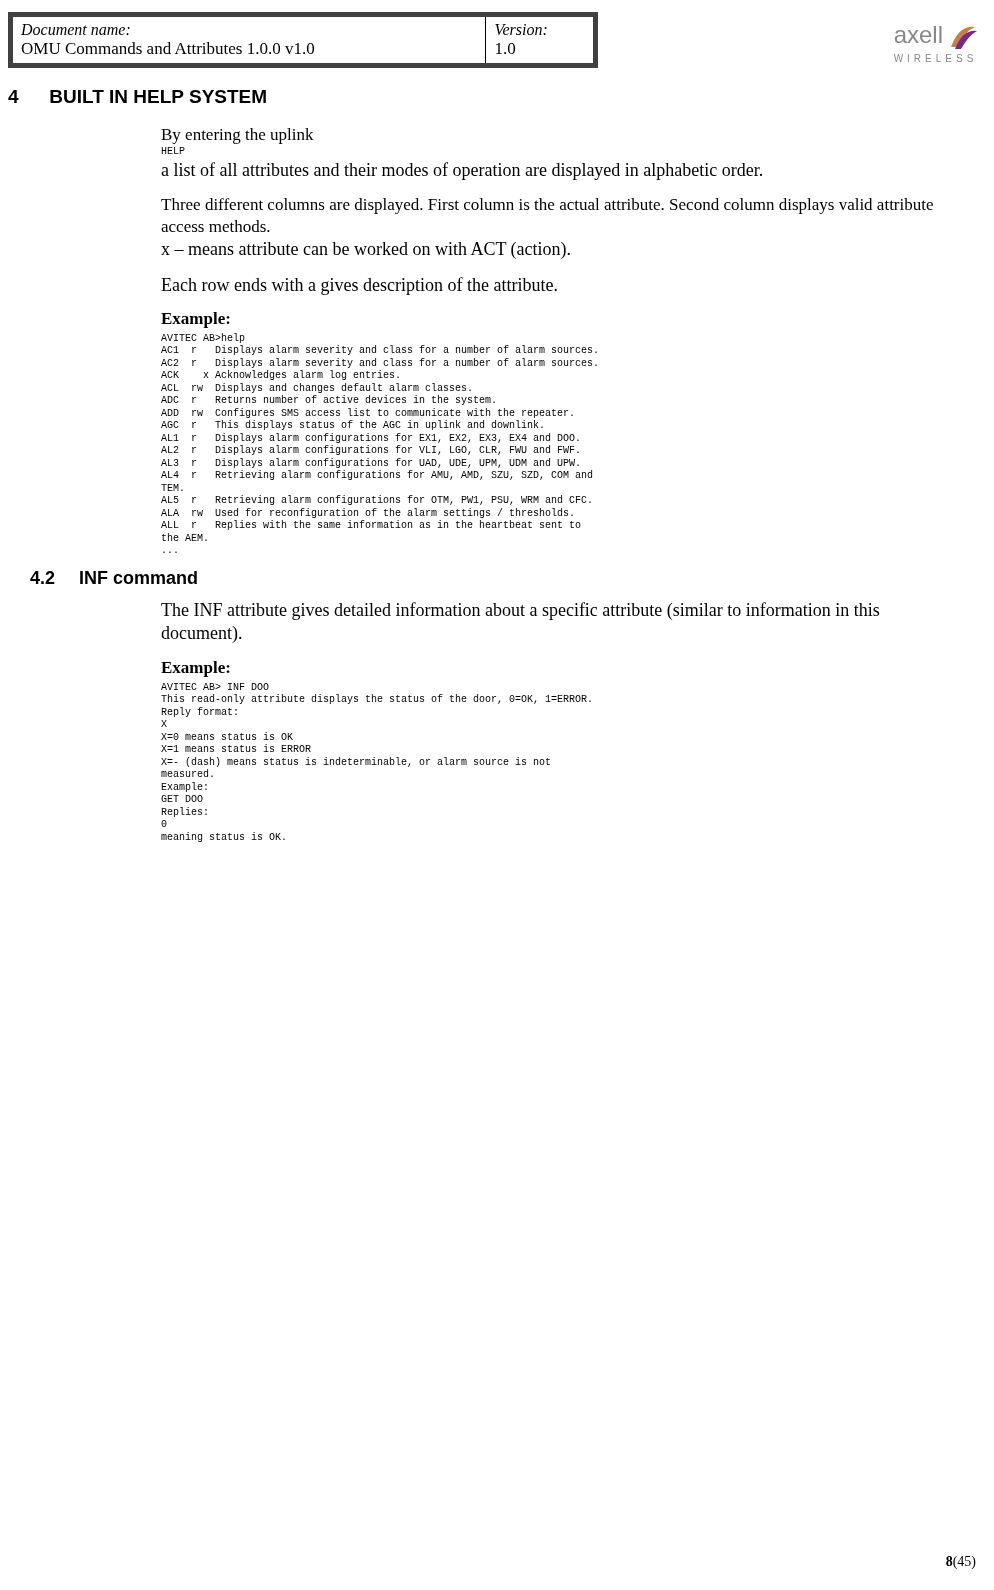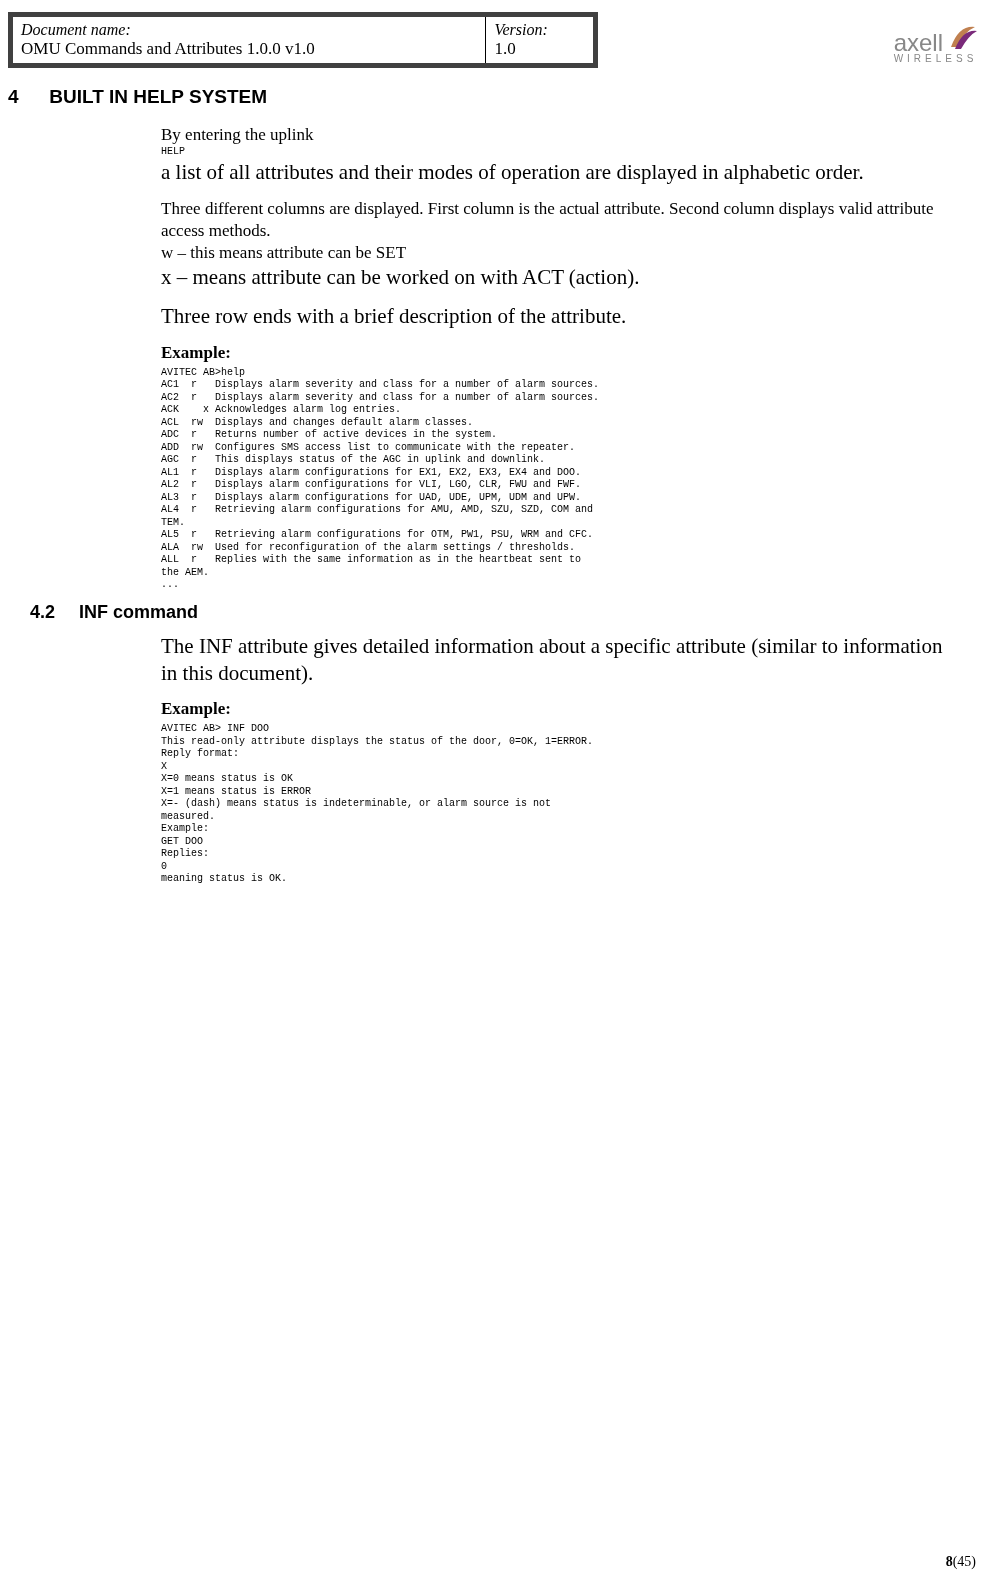--- a/index.html
+++ b/index.html
@@ -90,21 +90,21 @@
     }
     .h2-num {
       display: inline-block;
       width: 44px;
     }
     .body-indent {
       margin-left: 153px;
       margin-right: 15px;
     }
     .para {
-      font-size: 21px;
+      font-size: 18px;
       margin-bottom: 12px;
       line-height: 1.3;
     }
     .para-tight {
       font-size: 17px;
       line-height: 1.3;
     }
     .mono {
       font-family: "Courier New", Courier, monospace;
       font-size: 10px;
@@ -140,21 +140,21 @@
     <td class="header-right">
       <div class="header-label">Version:</div>
       <div class="header-value">1.0</div>
     </td>
   </tr>
 </tbody>
   </table>
 
 <div class="logo">
   <div>
-    <div style="display:flex;align-items:flex-end;">
+    <div style="display:flex;align-items:flex-start;">
       <span class="logo-text">axell</span>
       <span class="logo-swoosh">
         <svg width="32" height="32" viewBox="0 0 32 32">
           <path d="M 4 26 Q 12 4 28 6 Q 18 10 10 26 Z" fill="#c08050"></path>
           <path d="M 8 28 Q 16 8 30 10 Q 22 14 14 28 Z" fill="#7a2a7a"></path>
         </svg>
       </span>
     </div>
     <div class="logo-subtext">WIRELESS</div>
   </div>
@@ -167,24 +167,23 @@
     <span>BUILT IN HELP SYSTEM</span>
   </div>
 
 
   <div class="body-indent">
     <div class="para-tight">By entering the uplink</div>
     <div class="mono">HELP</div>
     <div class="para">a list of all attributes and their modes of operation are displayed in alphabetic order.</div>
 
     <div class="para-tight">Three different columns are displayed. First column is the actual attribute. Second column displays valid attribute access methods.</div>
-    <div class="para-tight">w – this means attribute can be SET</div>
     <div class="para">x – means attribute can be worked on with ACT (action).</div>
 
-    <div class="para">Three row ends with a brief description of the attribute.</div>
+    <div class="para">Each row ends with a gives description of the attribute.</div>
 
     <div class="example-label">Example:</div>
     <div class="mono">AVITEC AB&gt;help
 AC1  r   Displays alarm severity and class for a number of alarm sources.
 AC2  r   Displays alarm severity and class for a number of alarm sources.
 ACK    x Acknowledges alarm log entries.
 ACL  rw  Displays and changes default alarm classes.
 ADC  r   Returns number of active devices in the system.
 ADD  rw  Configures SMS access list to communicate with the repeater.
 AGC  r   This displays status of the AGC in uplink and downlink.

